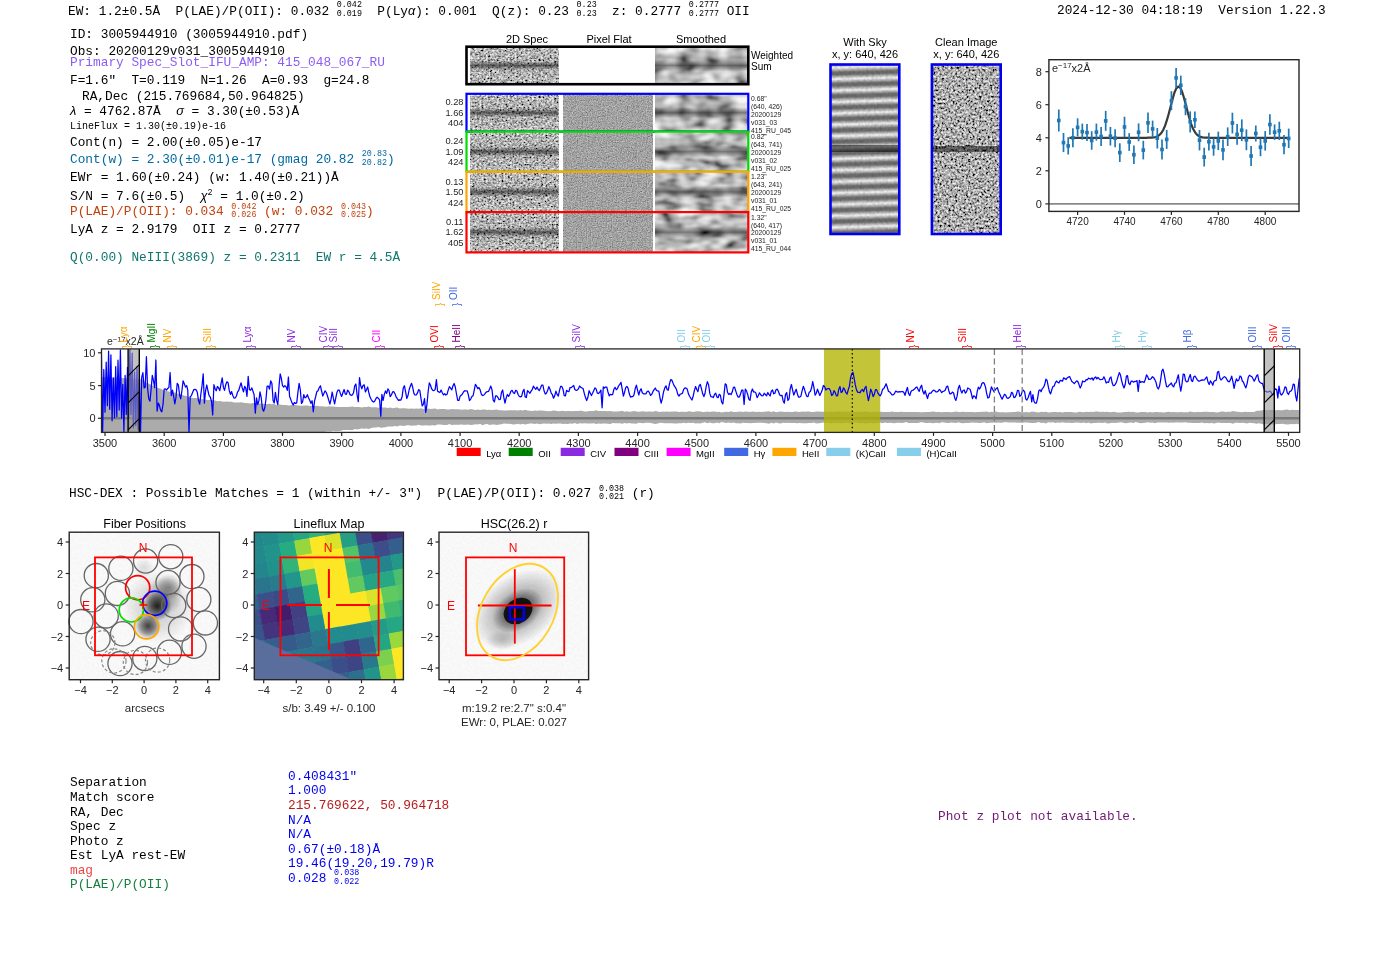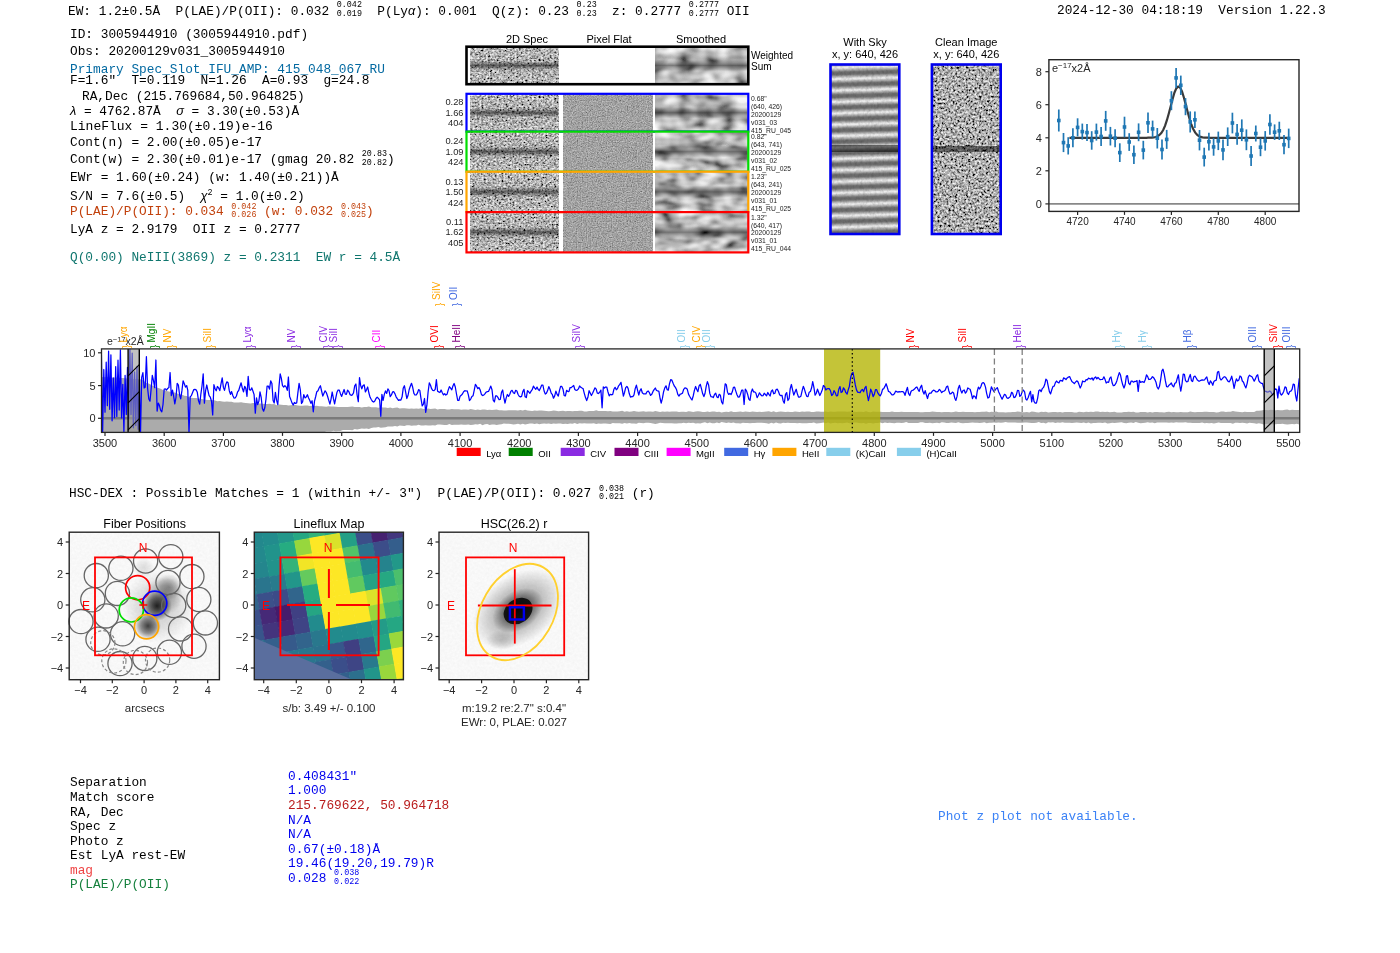--- a/index.html
+++ b/index.html
@@ -6,27 +6,27 @@
 .fr span{display:block}
 .it{font-family:"Liberation Sans",sans-serif;font-style:italic}
 svg{position:absolute}
 svg text{font-family:"Liberation Sans",sans-serif}
 </style></head><body>
 
 <div class="mono" style="left:68px;top:2.5px;font-size:12.8px;color:#000">EW: 1.2±0.5Å  P(LAE)/P(OII): 0.032 <span class="fr"><span>0.042</span><span>0.019</span></span>  P(Ly<span class="it">α</span>): 0.001  Q(z): 0.23 <span class="fr"><span>0.23</span><span>0.23</span></span>  z: 0.2777 <span class="fr"><span>0.2777</span><span>0.2777</span></span> OII</div>
 <div class="mono" style="left:1057px;top:2.5px;font-size:12.8px;color:#000">2024-12-30 04:18:19  Version 1.22.3</div>
 <div class="mono" style="left:70px;top:27.3px;font-size:12.8px;color:#000">ID: 3005944910 (3005944910.pdf)</div>
 <div class="mono" style="left:70px;top:44.4px;font-size:12.8px;color:#000">Obs: 20200129v031_3005944910</div>
-<div class="mono" style="left:70px;top:62px;font-size:12.8px;color:#0369a1">Primary Spec_Slot_IFU_AMP: 415_048_067_RU</div>
+<div class="mono" style="left:70px;top:55px;font-size:12.8px;color:#8b5cf6">Primary Spec_Slot_IFU_AMP: 415_048_067_RU</div>
 <div class="mono" style="left:70px;top:73.2px;font-size:12.8px;color:#000">F=1.6"  T=0.119  N=1.26  A=0.93  g=24.8</div>
 <div class="mono" style="left:82px;top:88.8px;font-size:12.8px;color:#000">RA,Dec (215.769684,50.964825)</div>
 <div class="mono" style="left:70px;top:103.2px;font-size:12.8px;color:#000"><span class="it">λ</span> = 4762.87Å  <span class="it">σ</span> = 3.30(±0.53)Å</div>
-<div class="mono" style="left:70px;top:118.8px;font-size:13px;color:#000">LineFlux = 1.30(±0.19)e-16</div>
+<div class="mono" style="left:70px;top:118.8px;font-size:10px;color:#000">LineFlux = 1.30(±0.19)e-16</div>
 <div class="mono" style="left:70px;top:135.3px;font-size:12.8px;color:#000">Cont(n) = 2.00(±0.05)e-17</div>
-<div class="mono" style="left:70px;top:151.8px;font-size:12.8px;color:#000000">Cont(w) = 2.30(±0.01)e-17 (gmag 20.82 <span class="fr"><span>20.83</span><span>20.82</span></span>)</div>
+<div class="mono" style="left:70px;top:151.8px;font-size:12.8px;color:#0369a1">Cont(w) = 2.30(±0.01)e-17 (gmag 20.82 <span class="fr"><span>20.83</span><span>20.82</span></span>)</div>
 <div class="mono" style="left:70px;top:169.8px;font-size:12.8px;color:#000">EWr = 1.60(±0.24) (w: 1.40(±0.21))Å</div>
 <div class="mono" style="left:70px;top:186.3px;font-size:12.8px;color:#000">S/N = 7.6(±0.5)  <span class="it">χ</span><sup style="font-size:8.4px">2</sup> = 1.0(±0.2)</div>
 <div class="mono" style="left:70px;top:204.3px;font-size:12.8px;color:#c2410c">P(LAE)/P(OII): 0.034 <span class="fr"><span>0.042</span><span>0.026</span></span> (w: 0.032 <span class="fr"><span>0.043</span><span>0.025</span></span>)</div>
 <div class="mono" style="left:70px;top:222.3px;font-size:12.8px;color:#000">LyA z = 2.9179  OII z = 0.2777</div>
 <div class="mono" style="left:70px;top:250px;font-size:12.8px;color:#0f766e">Q(0.00) NeIII(3869) z = 0.2311  EW r = 4.5Å</div>
 <div class="mono" style="left:69px;top:486.2px;font-size:12.8px;color:#000">HSC-DEX : Possible Matches = 1 (within +/- 3")  P(LAE)/P(OII): 0.027 <span class="fr"><span>0.038</span><span>0.021</span></span> (r)</div>
 <div class="mono" style="left:70px;top:775.4px;font-size:12.8px;color:#000">Separation</div>
 <div class="mono" style="left:70px;top:790px;font-size:12.8px;color:#000">Match score</div>
 <div class="mono" style="left:70px;top:804.5px;font-size:12.8px;color:#000">RA, Dec</div>
 <div class="mono" style="left:70px;top:819.1px;font-size:12.8px;color:#000">Spec z</div>
@@ -35,21 +35,21 @@
 <div class="mono" style="left:70px;top:862.8px;font-size:12.8px;color:#ef4444">mag</div>
 <div class="mono" style="left:70px;top:877.4px;font-size:12.8px;color:#15803d">P(LAE)/P(OII)</div>
 <div class="mono" style="left:288px;top:768.8px;font-size:12.8px;color:#0000ee">0.408431"</div>
 <div class="mono" style="left:288px;top:783.4px;font-size:12.8px;color:#0000ee">1.000</div>
 <div class="mono" style="left:288px;top:797.9px;font-size:12.8px;color:#b91c1c">215.769622, 50.964718</div>
 <div class="mono" style="left:288px;top:812.5px;font-size:12.8px;color:#0000ee">N/A</div>
 <div class="mono" style="left:288px;top:827.1px;font-size:12.8px;color:#0000ee">N/A</div>
 <div class="mono" style="left:288px;top:841.6px;font-size:12.8px;color:#0000ee">0.67(±0.18)Å</div>
 <div class="mono" style="left:288px;top:856.2px;font-size:12.8px;color:#0000ee">19.46(19.20,19.79)R</div>
 <div class="mono" style="left:288px;top:870.8px;font-size:12.8px;color:#0000ee">0.028 <span class="fr"><span>0.038</span><span>0.022</span></span></div>
-<div class="mono" style="left:938px;top:809px;font-size:12.8px;color:#3b82f6">Phot z plot not available.</div>
+<div class="mono" style="left:938px;top:809px;font-size:12.8px;color:#701a75">Phot z plot not available.</div>
 <svg style="left:440px;top:30px" width="375" height="230" viewBox="0 0 375 230">
 <defs>
 <filter id="fFine" x="0" y="0" width="100%" height="100%">
  <feTurbulence type="fractalNoise" baseFrequency="0.45 0.55" numOctaves="2" seed="11" stitchTiles="stitch"></feTurbulence>
  <feColorMatrix type="saturate" values="0"></feColorMatrix>
  <feComponentTransfer>
           <feFuncR type="linear" slope="2.2" intercept="-0.62"></feFuncR>
           <feFuncG type="linear" slope="2.2" intercept="-0.62"></feFuncG>
           <feFuncB type="linear" slope="2.2" intercept="-0.62"></feFuncB>
           <feFuncA type="linear" slope="0" intercept="1"></feFuncA>

